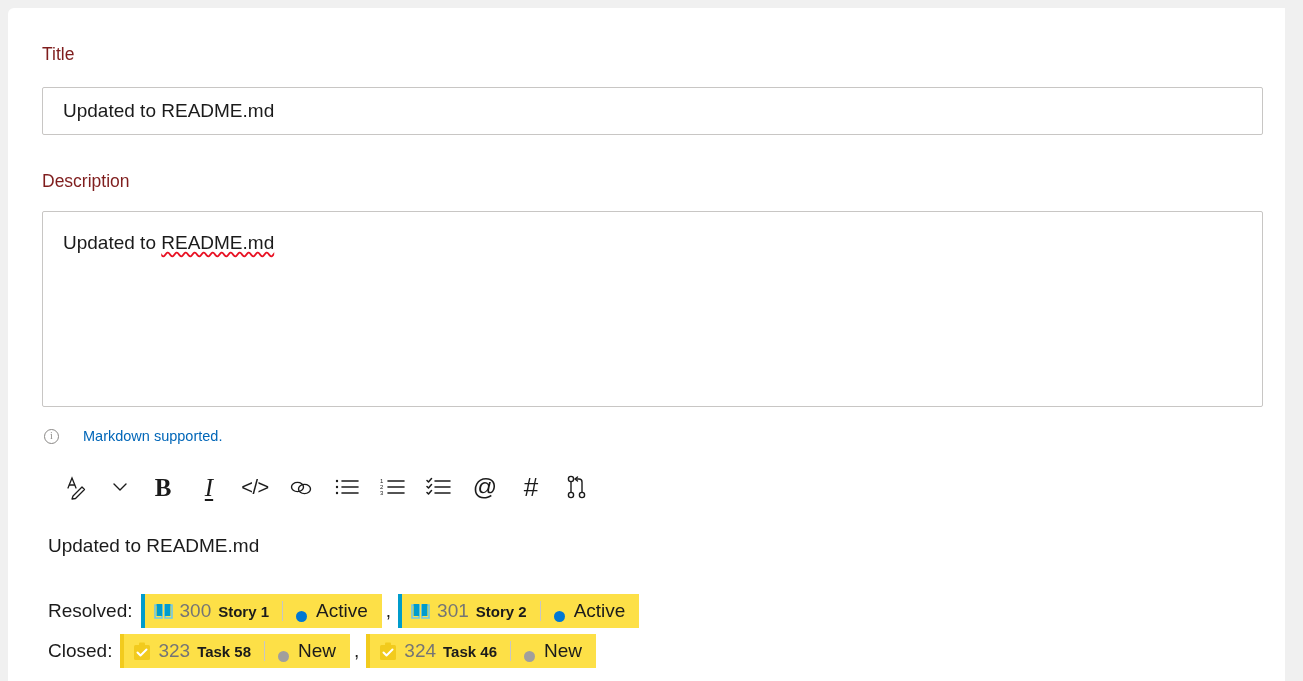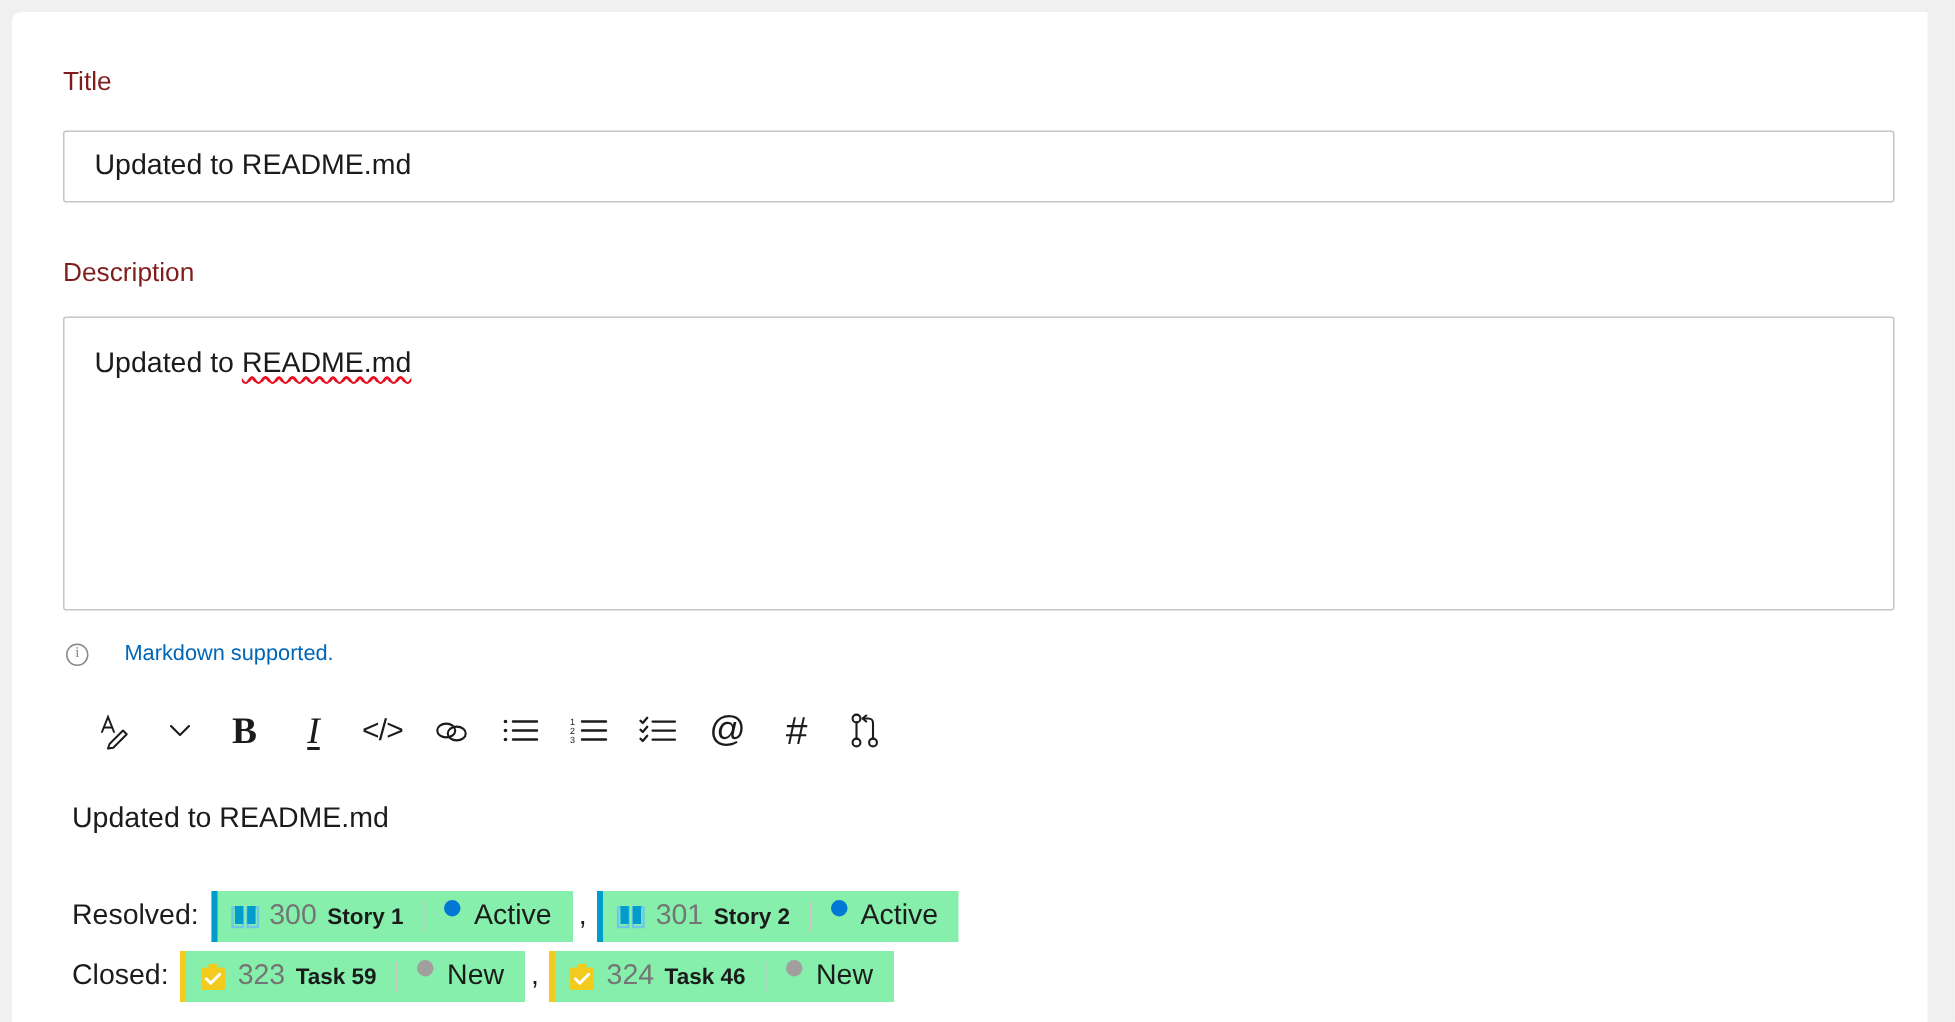--- a/index.html
+++ b/index.html
@@ -162,21 +162,21 @@
   }
   .row-resolved { top: 586px; }
   .row-closed   { top: 626px; }
   .row-prefix { margin-right: 8px; white-space: nowrap; }
   .chip-sep { margin: 0 7px 0 4px; }
 
   .wi-chip {
     display: inline-flex;
     align-items: center;
     height: 34px;
-    background: #86efac;
+    background: #fde047;
     box-sizing: border-box;
     padding-right: 14px;
   }
   .wi-accent {
     width: 4px;
     align-self: stretch;
     flex: 0 0 auto;
   }
   .wi-icon {
     margin: 0 7px 0 9px;
@@ -195,21 +195,21 @@
     white-space: nowrap;
   }
   .wi-divider {
     width: 1px;
     height: 20px;
     background: #c8c6c4;
     margin: 0 13px;
   }
   .wi-state {
     display: inline-flex;
-    align-items: flex-start;
+    align-items: flex-end;
     white-space: nowrap;
   }
   .wi-dot {
     width: 11px;
     height: 11px;
     border-radius: 50%;
     margin-right: 9px;
   }
   .wi-state-text { font-size: 19px; color: #1b1b1b; }
 </style>
@@ -368,21 +368,21 @@
     <span class="wi-chip">
       <span class="wi-accent" style="background:#f2cb1d"></span>
       <span class="wi-icon">
         <svg width="18" height="19" viewBox="0 0 18 19">
           <rect x="1" y="3" width="16" height="15" rx="1.5" fill="#f2cb1d"></rect>
           <rect x="6" y="0.5" width="6" height="4" rx="1" fill="#f2cb1d"></rect>
           <path d="M4.5 10.5 L7.5 13.5 L13.5 7.5" fill="none" stroke="#ffffff" stroke-width="2" stroke-linecap="round" stroke-linejoin="round"></path>
         </svg>
       </span>
       <span class="wi-id">323</span>
-      <span class="wi-title">Task 59</span>
+      <span class="wi-title">Task 58</span>
       <span class="wi-divider"></span>
       <span class="wi-state">
         <span class="wi-dot" style="background:#a19f9d"></span>
         <span class="wi-state-text">New</span>
       </span>
     </span>
 
     <span class="chip-sep">,</span>
 
     <span class="wi-chip">

